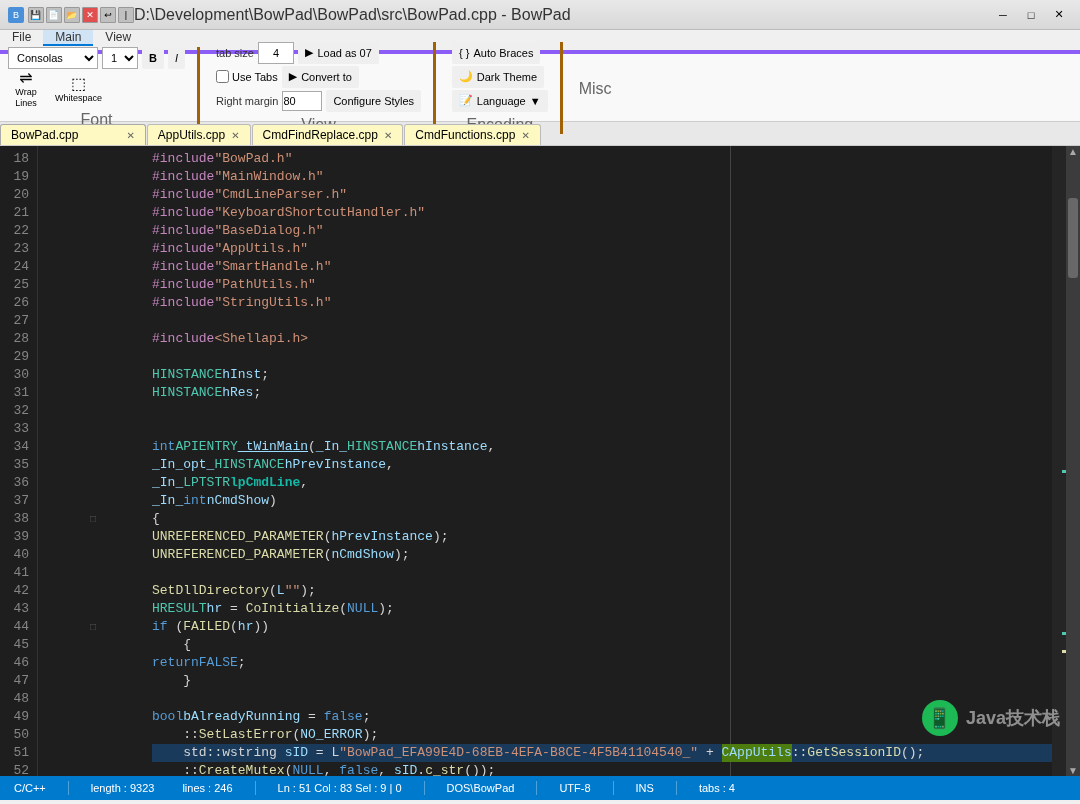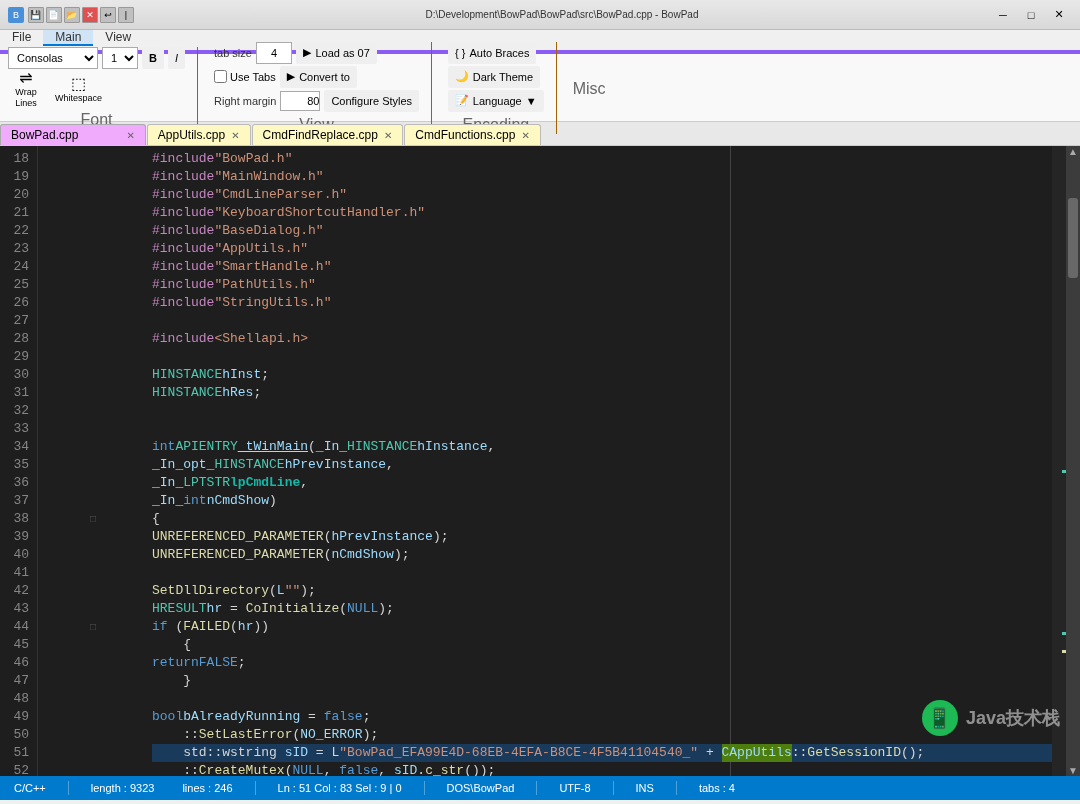--- a/index.html
+++ b/index.html
@@ -12,21 +12,21 @@
       display: flex;
       align-items: center;
       justify-content: space-between;
       padding: 0 8px;
       border-bottom: 1px solid #bbb;
     }
     .titlebar-left { display: flex; align-items: center; gap: 4px; }
     .titlebar-icon { width: 16px; height: 16px; background: #4a90d9; border-radius: 2px; display: flex; align-items: center; justify-content: center; color: white; font-size: 9px; }
     .titlebar-tools { display: flex; gap: 2px; align-items: center; }
     .titlebar-tool { width: 16px; height: 16px; background: #c0c0c0; border: 1px solid #999; border-radius: 1px; display: flex; align-items: center; justify-content: center; font-size: 9px; cursor: pointer; }
-    .titlebar-title { flex: 1; text-align: center; font-size: 10px; color: #333; }
+    .titlebar-title { flex: 1; text-align: left; font-size: 16px; color: #333; }
     .titlebar-controls { display: flex; gap: 2px; }
     .titlebar-btn { width: 26px; height: 20px; display: flex; align-items: center; justify-content: center; font-size: 11px; cursor: pointer; border-radius: 2px; }
 
     
     .menubar {
       height: 24px;
       background: #f0f0f0;
       display: flex;
       align-items: flex-start;
       border-bottom: 4px solid #8b5cf6;
@@ -47,21 +47,21 @@
       border-bottom: 1px solid #ccc;
       padding: 4px 8px;
       display: flex;
       align-items: center;
       gap: 16px;
     }
     .ribbon-group {
       display: flex;
       flex-direction: column;
       align-items: flex-start;
-      border-right: 1px solid #a16207;
+      border-right: 3px solid #a16207;
       padding-right: 12px;
       gap: 2px;
     }
     .ribbon-group:last-child { border-right: none; }
     .ribbon-group-label {
       font-size: 16px;
       color: #666;
       margin-top: 2px;
       align-self: center;
     }
@@ -102,21 +102,21 @@
       width: 36px;
       height: 22px;
       font-size: 11px;
       border: 1px solid #aaa;
       text-align: center;
       background: white;
     }
     .ribbon-label { font-size: 11px; color: #333; }
     .ribbon-row { display: flex; align-items: center; gap: 4px; }
     .checkbox-label { display: flex; align-items: center; gap: 3px; font-size: 11px; cursor: pointer; }
-    .margin-input { width: 40px; height: 20px; font-size: 11px; border: 1px solid #aaa; background: white; text-align: right; padding-left: 14px; }
+    .margin-input { width: 40px; height: 20px; font-size: 11px; border: 1px solid #aaa; background: white; text-align: left; }
 
     
     .tabbar {
       background: #e8e8e8;
       display: flex;
       align-items: flex-end;
       border-bottom: 1px solid #ccc;
       padding-top: 2px;
     }
     .tab {
@@ -126,21 +126,21 @@
       background: #fef9c3;
       border: 1px solid #bbb;
       border-bottom: none;
       margin-right: 1px;
       cursor: pointer;
       font-size: 12px;
       border-radius: 3px 3px 0 0;
       gap: 6px;
     }
     .tab.active {
-      background: #f0abfc;
+      background: #fef9c3;
       border-color: #aaa;
       z-index: 1;
       gap: 48px;
     }
     .tab-close { color: #666; font-size: 10px; cursor: pointer; }
 
     
     .editor-area {
       display: flex;
       height: calc(804px - 30px - 24px - 68px - 28px - 24px);

